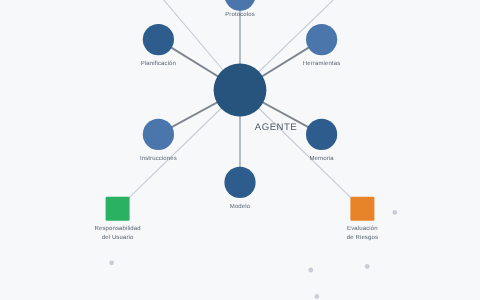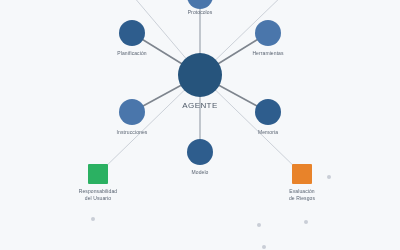--- a/index.html
+++ b/index.html
@@ -50,20 +50,21 @@
     text-align: center;
     color: #5a6472;
     font-size: 5px;
     line-height: 6.5px;
     letter-spacing: 0.1px;
   }
   .node-label.center-label {
     color: #4e5a68;
     font-size: 8px;
     letter-spacing: 0.4px;
+    margin-left: 30px;
   }
   .dot {
     position: absolute;
     transform: translate(-50%, -50%);
     border-radius: 50%;
     background: #c9ced6;
   }
 </style>
 </head>
 <body>

